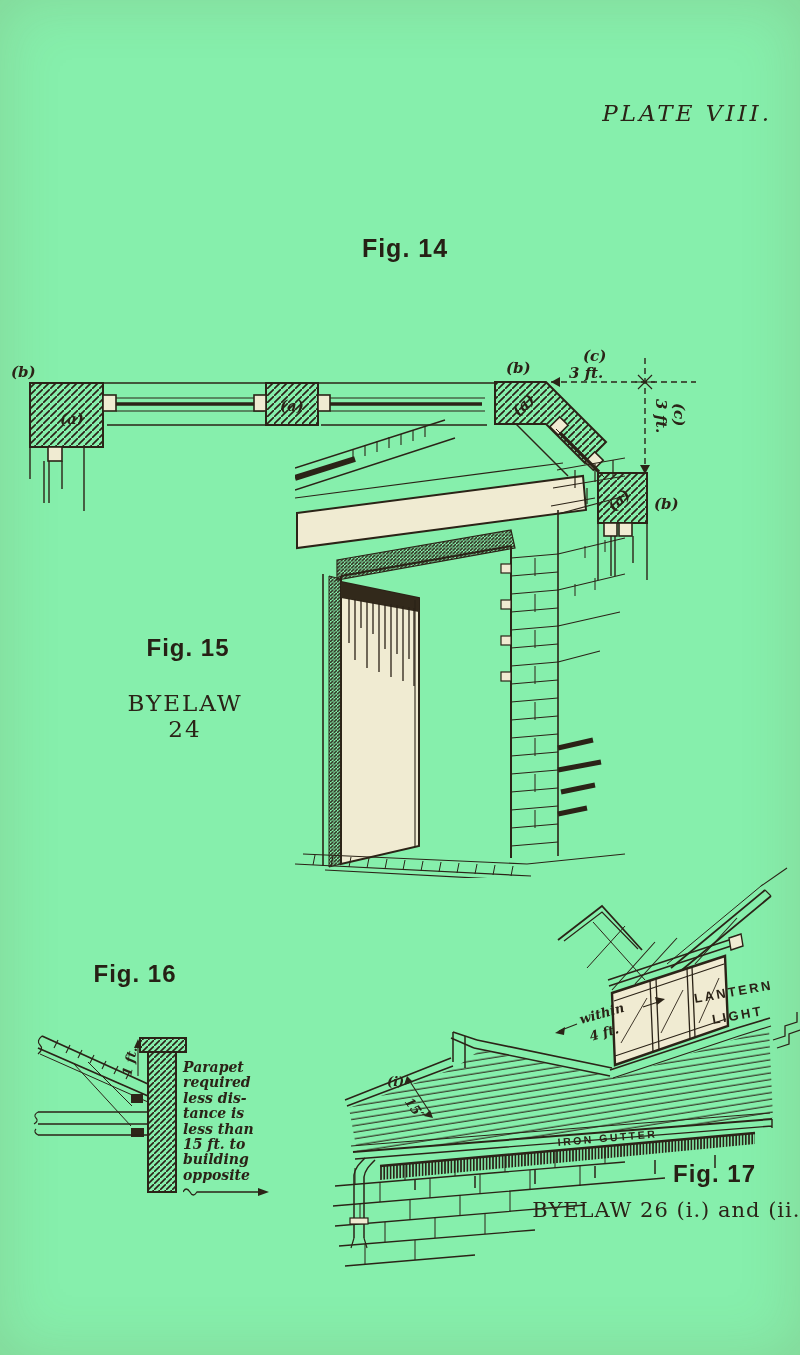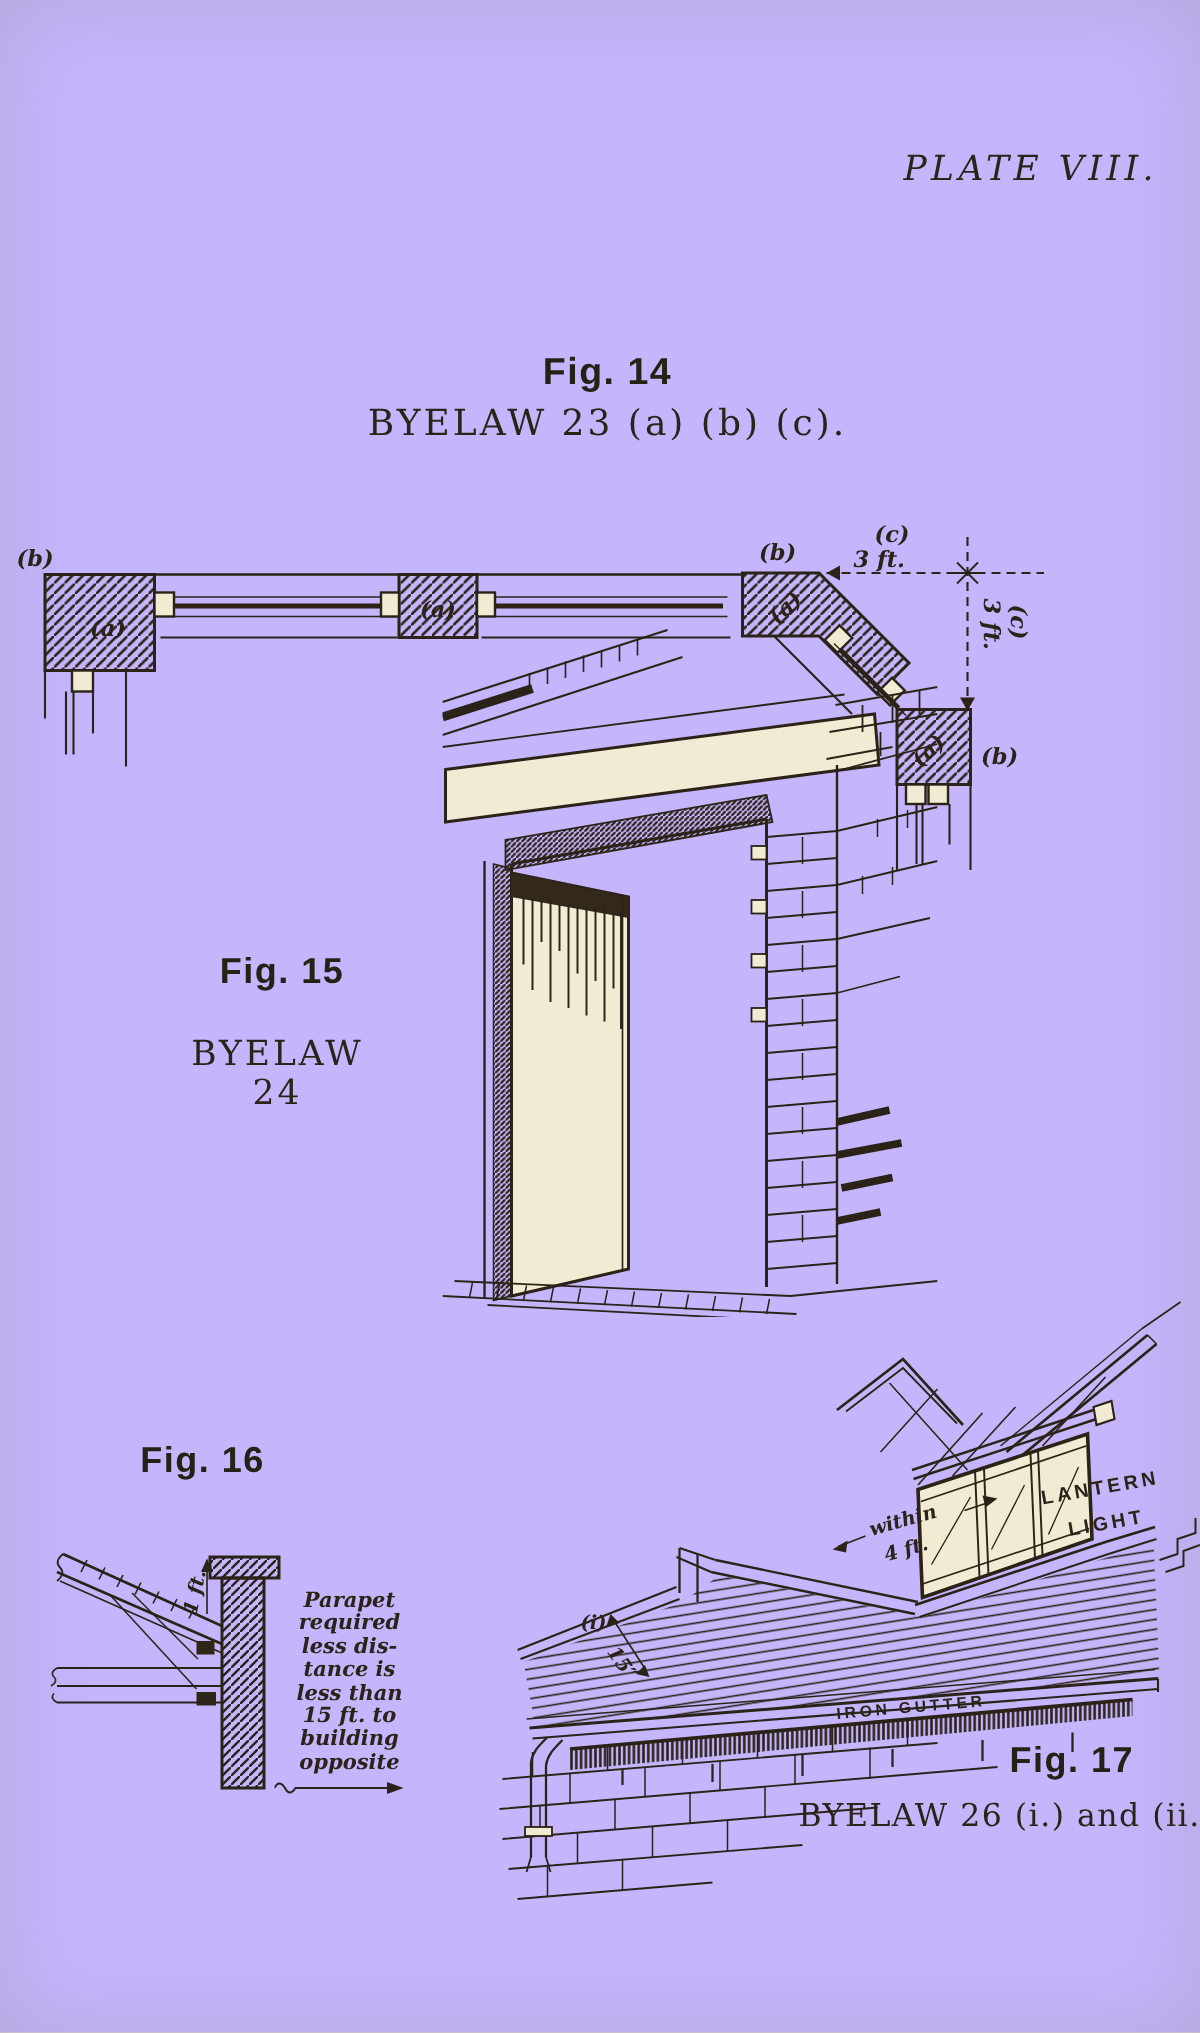--- a/index.html
+++ b/index.html
@@ -1,40 +1,39 @@
 <!DOCTYPE html>
 <html><head>
 <meta charset="utf-8">
 <style>
   html,body{margin:0;padding:0;background:#d8d2b8;}
-  .page{position:relative;width:800px;height:1355px;background:#c4b5fd;margin:0 auto;
+  .page{position:relative;width:800px;height:1355px;background:#86efac;margin:0 auto;
         overflow:hidden;color:#2b2317;box-shadow:inset 0 0 60px rgba(120,100,60,.18);
         font-family:"DejaVu Serif",serif;}
   .abs{position:absolute;}
   .plate{font:italic 23px "DejaVu Serif",serif;letter-spacing:3px;}
   .figno{font-family:"Liberation Sans",sans-serif;font-weight:bold;font-size:25px;
          letter-spacing:1px;color:#262015;text-align:center;width:150px;}
   .bylaw{font-family:"DejaVu Serif",serif;font-size:24px;letter-spacing:2px;text-align:center;}
   .bylaw-sm{font-size:21px;letter-spacing:1px;}
-  .note{font:italic bold 14px "DejaVu Serif",serif;line-height:15.4px;text-align:center;}
+  .note{font:italic bold 14px "DejaVu Serif",serif;line-height:15.4px;}
   svg text{fill:#2b2317;stroke:none;}
   .lbl{font:italic bold 15px "DejaVu Serif",serif;}
   .lbl-sm{font:italic bold 13px "DejaVu Serif",serif;}
   .caps{font-family:"Liberation Sans",sans-serif;font-weight:bold;font-size:13px;letter-spacing:2.5px;}
   .caps-sm{font-family:"Liberation Sans",sans-serif;font-weight:bold;font-size:10.5px;letter-spacing:2.5px;}
 </style>
 </head>
 <body>
 
 <div class="page">
 
   <div class="abs plate" style="top:100px;right:28px;">PLATE VIII.</div>
 
   <div class="abs figno" style="left:330px;top:234px;">Fig. 14</div>
-  <div class="abs bylaw" style="left:205px;top:268px;width:400px;">BYELAW 23 (a) (b) (c).</div>
 
   <svg class="abs" style="left:8px;top:333px;" width="700" height="255" viewBox="0 0 700 255">
     <defs>
       <pattern id="h14" width="7" height="7" patternUnits="userSpaceOnUse">
         <path d="M-1,8 L8,-1" stroke="#2b2317" stroke-width="1.7" fill="none"></path>
       </pattern>
     </defs>
     <g stroke="#2b2317" fill="none" stroke-width="1.4">
       <g>
         <rect x="22" y="50" width="73" height="64" fill="url(#h14)" stroke-width="2"></rect>

